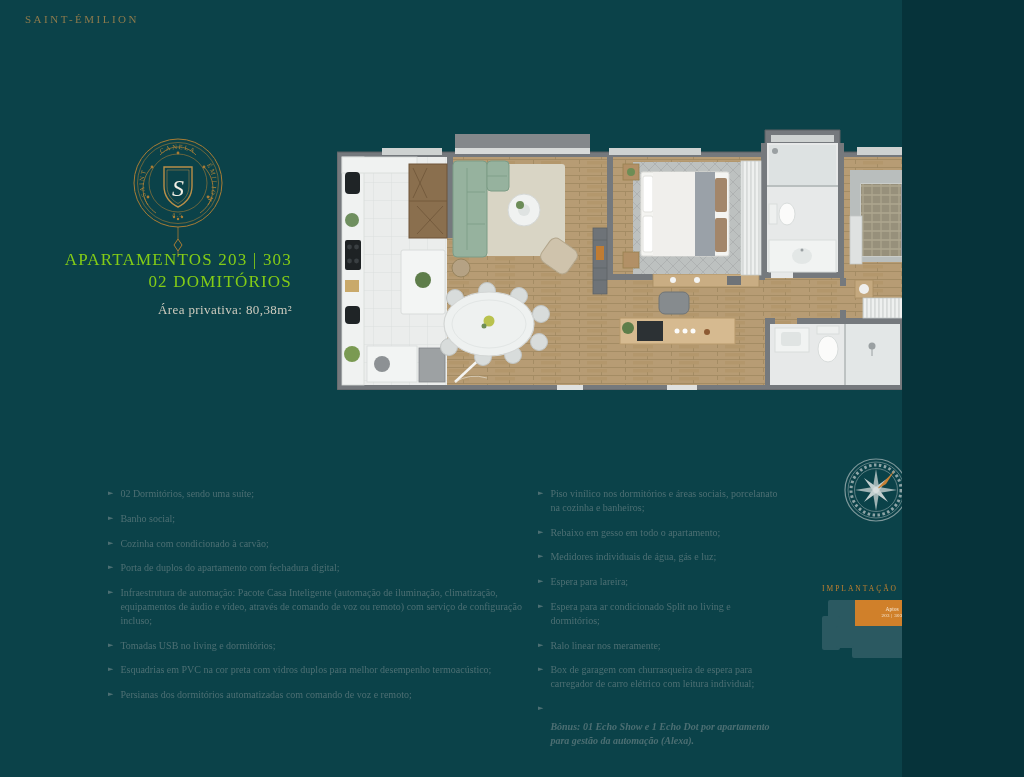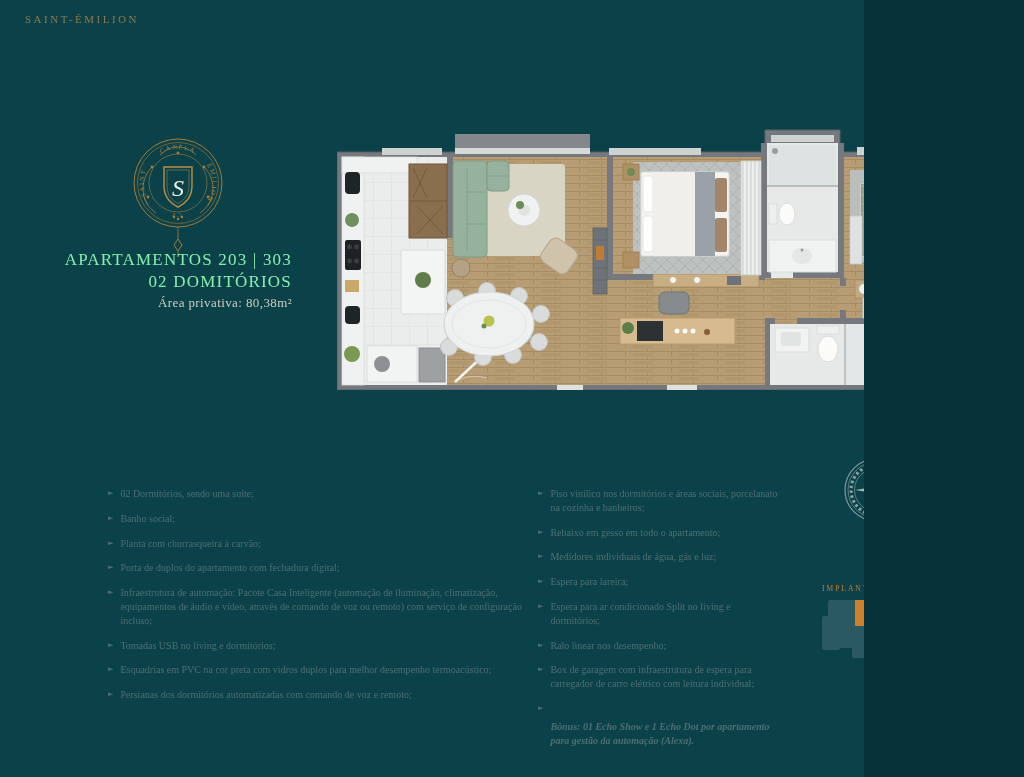--- a/index.html
+++ b/index.html
@@ -1,26 +1,26 @@
 <!DOCTYPE html>
 <html><head>
 <meta charset="utf-8">
 <style>
   html,body{margin:0;padding:0;background:#06333a;}
   #page{position:relative;width:864px;height:777px;background:#0b4249;overflow:hidden;
-        font-family:"Liberation Serif", serif;}
+        font-family:"Liberation Serif", serif;padding-left:38px;}
   .abs{position:absolute;}
 
   
   #brand{left:25px;top:13px;font-size:11px;letter-spacing:2.5px;color:#8d7a4c;}
 
   
   #title-block{left:40px;top:249px;width:252px;text-align:right;line-height:1.28;}
-  #title-line1,#title-line2{font-size:17px;letter-spacing:1.2px;color:#86efac;}
-  #title-area{font-size:13px;letter-spacing:.4px;color:#cfccbf;margin-top:2px;}
+  #title-line1,#title-line2{font-size:17px;letter-spacing:1.2px;color:#84cc16;}
+  #title-area{font-size:13px;letter-spacing:.4px;color:#cfccbf;margin-top:9px;}
 
   
   ul.feat{list-style:none;margin:0;padding:0;}
   ul.feat li{display:flex;gap:7px;margin-bottom:11px;color:#4d6f73;font-size:10px;line-height:1.38;}
   ul.feat li .arrow{font-size:7px;padding-top:2px;font-family:"DejaVu Sans",sans-serif;}
   #feat-left{left:108px;top:487px;width:424px;}
   #feat-right{left:538px;top:487px;width:242px;}
   li.feature-bold span.ftxt{font-weight:bold;font-style:italic;margin-top:18px;}
 
   
@@ -308,21 +308,21 @@
       <li>
         <span class="arrow">►</span>
         <span class="ftxt">02 Dormitórios, sendo uma suíte;</span>
       </li>
       <li>
         <span class="arrow">►</span>
         <span class="ftxt">Banho social;</span>
       </li>
       <li>
         <span class="arrow">►</span>
-        <span class="ftxt">Planta com churrasqueira à carvão;</span>
+        <span class="ftxt">Cozinha com condicionado à carvão;</span>
       </li>
       <li>
         <span class="arrow">►</span>
         <span class="ftxt">Porta de duplos do apartamento com fechadura digital;</span>
       </li>
       <li>
         <span class="arrow">►</span>
         <span class="ftxt">Infraestrutura de automação: Pacote Casa Inteligente (automação de iluminação, climatização, equipamentos de áudio e vídeo, através de comando de voz ou remoto) com serviço de configuração incluso;</span>
       </li>
       <li>
@@ -354,25 +354,25 @@
       <li>
         <span class="arrow">►</span>
         <span class="ftxt">Espera para lareira;</span>
       </li>
       <li>
         <span class="arrow">►</span>
         <span class="ftxt">Espera para ar condicionado Split no living e dormitórios;</span>
       </li>
       <li>
         <span class="arrow">►</span>
-        <span class="ftxt">Ralo linear nos desempenho;</span>
-      </li>
-      <li>
-        <span class="arrow">►</span>
-        <span class="ftxt">Box de garagem com infraestrutura de espera para carregador de carro elétrico com leitura individual;</span>
+        <span class="ftxt">Ralo linear nos meramente;</span>
+      </li>
+      <li>
+        <span class="arrow">►</span>
+        <span class="ftxt">Box de garagem com churrasqueira de espera para carregador de carro elétrico com leitura individual;</span>
       </li>
       <li class="feature-bold">
         <span class="arrow">►</span>
         <span class="ftxt">Bônus: 01 Echo Show e 1 Echo Dot por apartamento para gestão da automação (Alexa).</span>
       </li>
     </ul>
 
   <svg class="abs" style="left:843px;top:457px" width="66" height="66" viewBox="0 0 66 66">
     <circle cx="33" cy="33" r="31" fill="none" stroke="#7e989b" stroke-width="1.2"></circle>
     <circle cx="33" cy="33" r="28" fill="none" stroke="#7e989b" stroke-width=".7"></circle>

